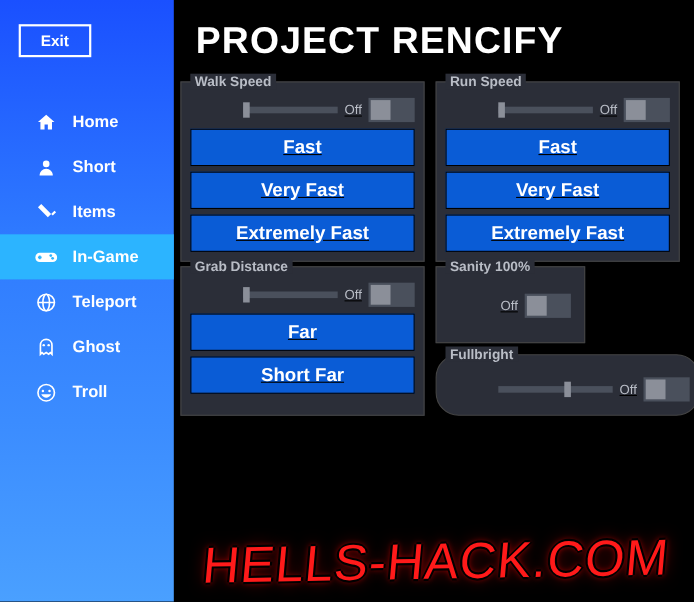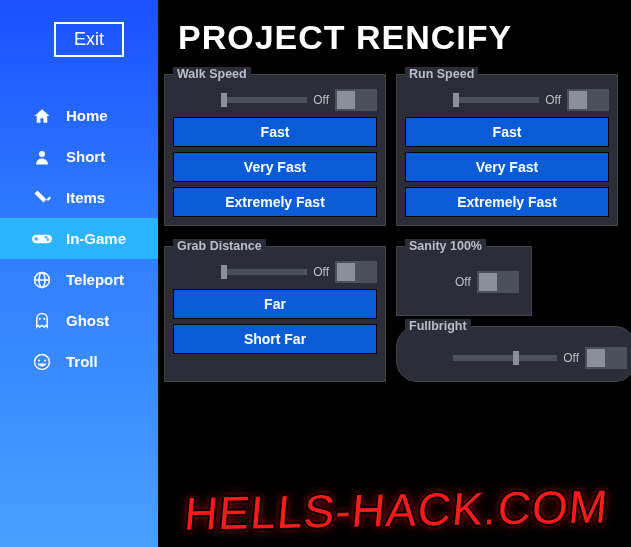--- a/index.html
+++ b/index.html
@@ -14,26 +14,26 @@
   .sidebar {
     position: absolute;
     left: 0; top: 0;
     width: 158px;
     height: 547px;
     background: linear-gradient(180deg, #1a50ff 0%, #2f7bff 40%, #3b8cff 70%, #4aa0ff 100%);
     padding-top: 22px;
   }
   .exit-btn {
     display: inline-block;
-    margin-left: 54px;
+    margin-left: 17px;
     border: 2px solid #fff;
     color: #fff;
     padding: 5px 18px;
-    font-weight: 400;
-    font-size: 18px;
+    font-weight: 700;
+    font-size: 14px;
     cursor: pointer;
     background: transparent;
   }
   .nav {
     margin-top: 38px;
   }
   .nav-item {
     display: flex;
     align-items: center;
     height: 41px;
@@ -65,21 +65,22 @@
   }
 
   .panels {
     position: absolute;
     left: 164px; top: 74px;
     width: 460px;
   }
   .row {
     display: flex;
     gap: 10px;
-    margin-bottom: 20px;
+    margin-bottom: 4px;
+    text-decoration: underline;
   }
   .panel {
     background: #2b2e38;
     border: 1px solid #444;
     position: relative;
     padding: 14px 8px 8px 8px;
   }
   .panel.w-half { width: 222px; }
   .panel.w-grab { width: 222px; }
   .panel-legend {
@@ -125,21 +126,21 @@
   .toggle .knob {
     position: absolute;
     top: 2px; left: 2px;
     width: 18px; height: 18px;
     background: #8b8f99;
   }
   .preset-btn {
     background: #0a5cd6;
     color: #fff;
     font-weight: 700;
-    font-size: 14px;
+    font-size: 17px;
     text-align: center;
     padding: 6px 0;
     margin-top: 5px;
     border: 1px solid #000;
     cursor: pointer;
   }
   .rightcol {
     display: flex;
     flex-direction: column;
     gap: 10px;

